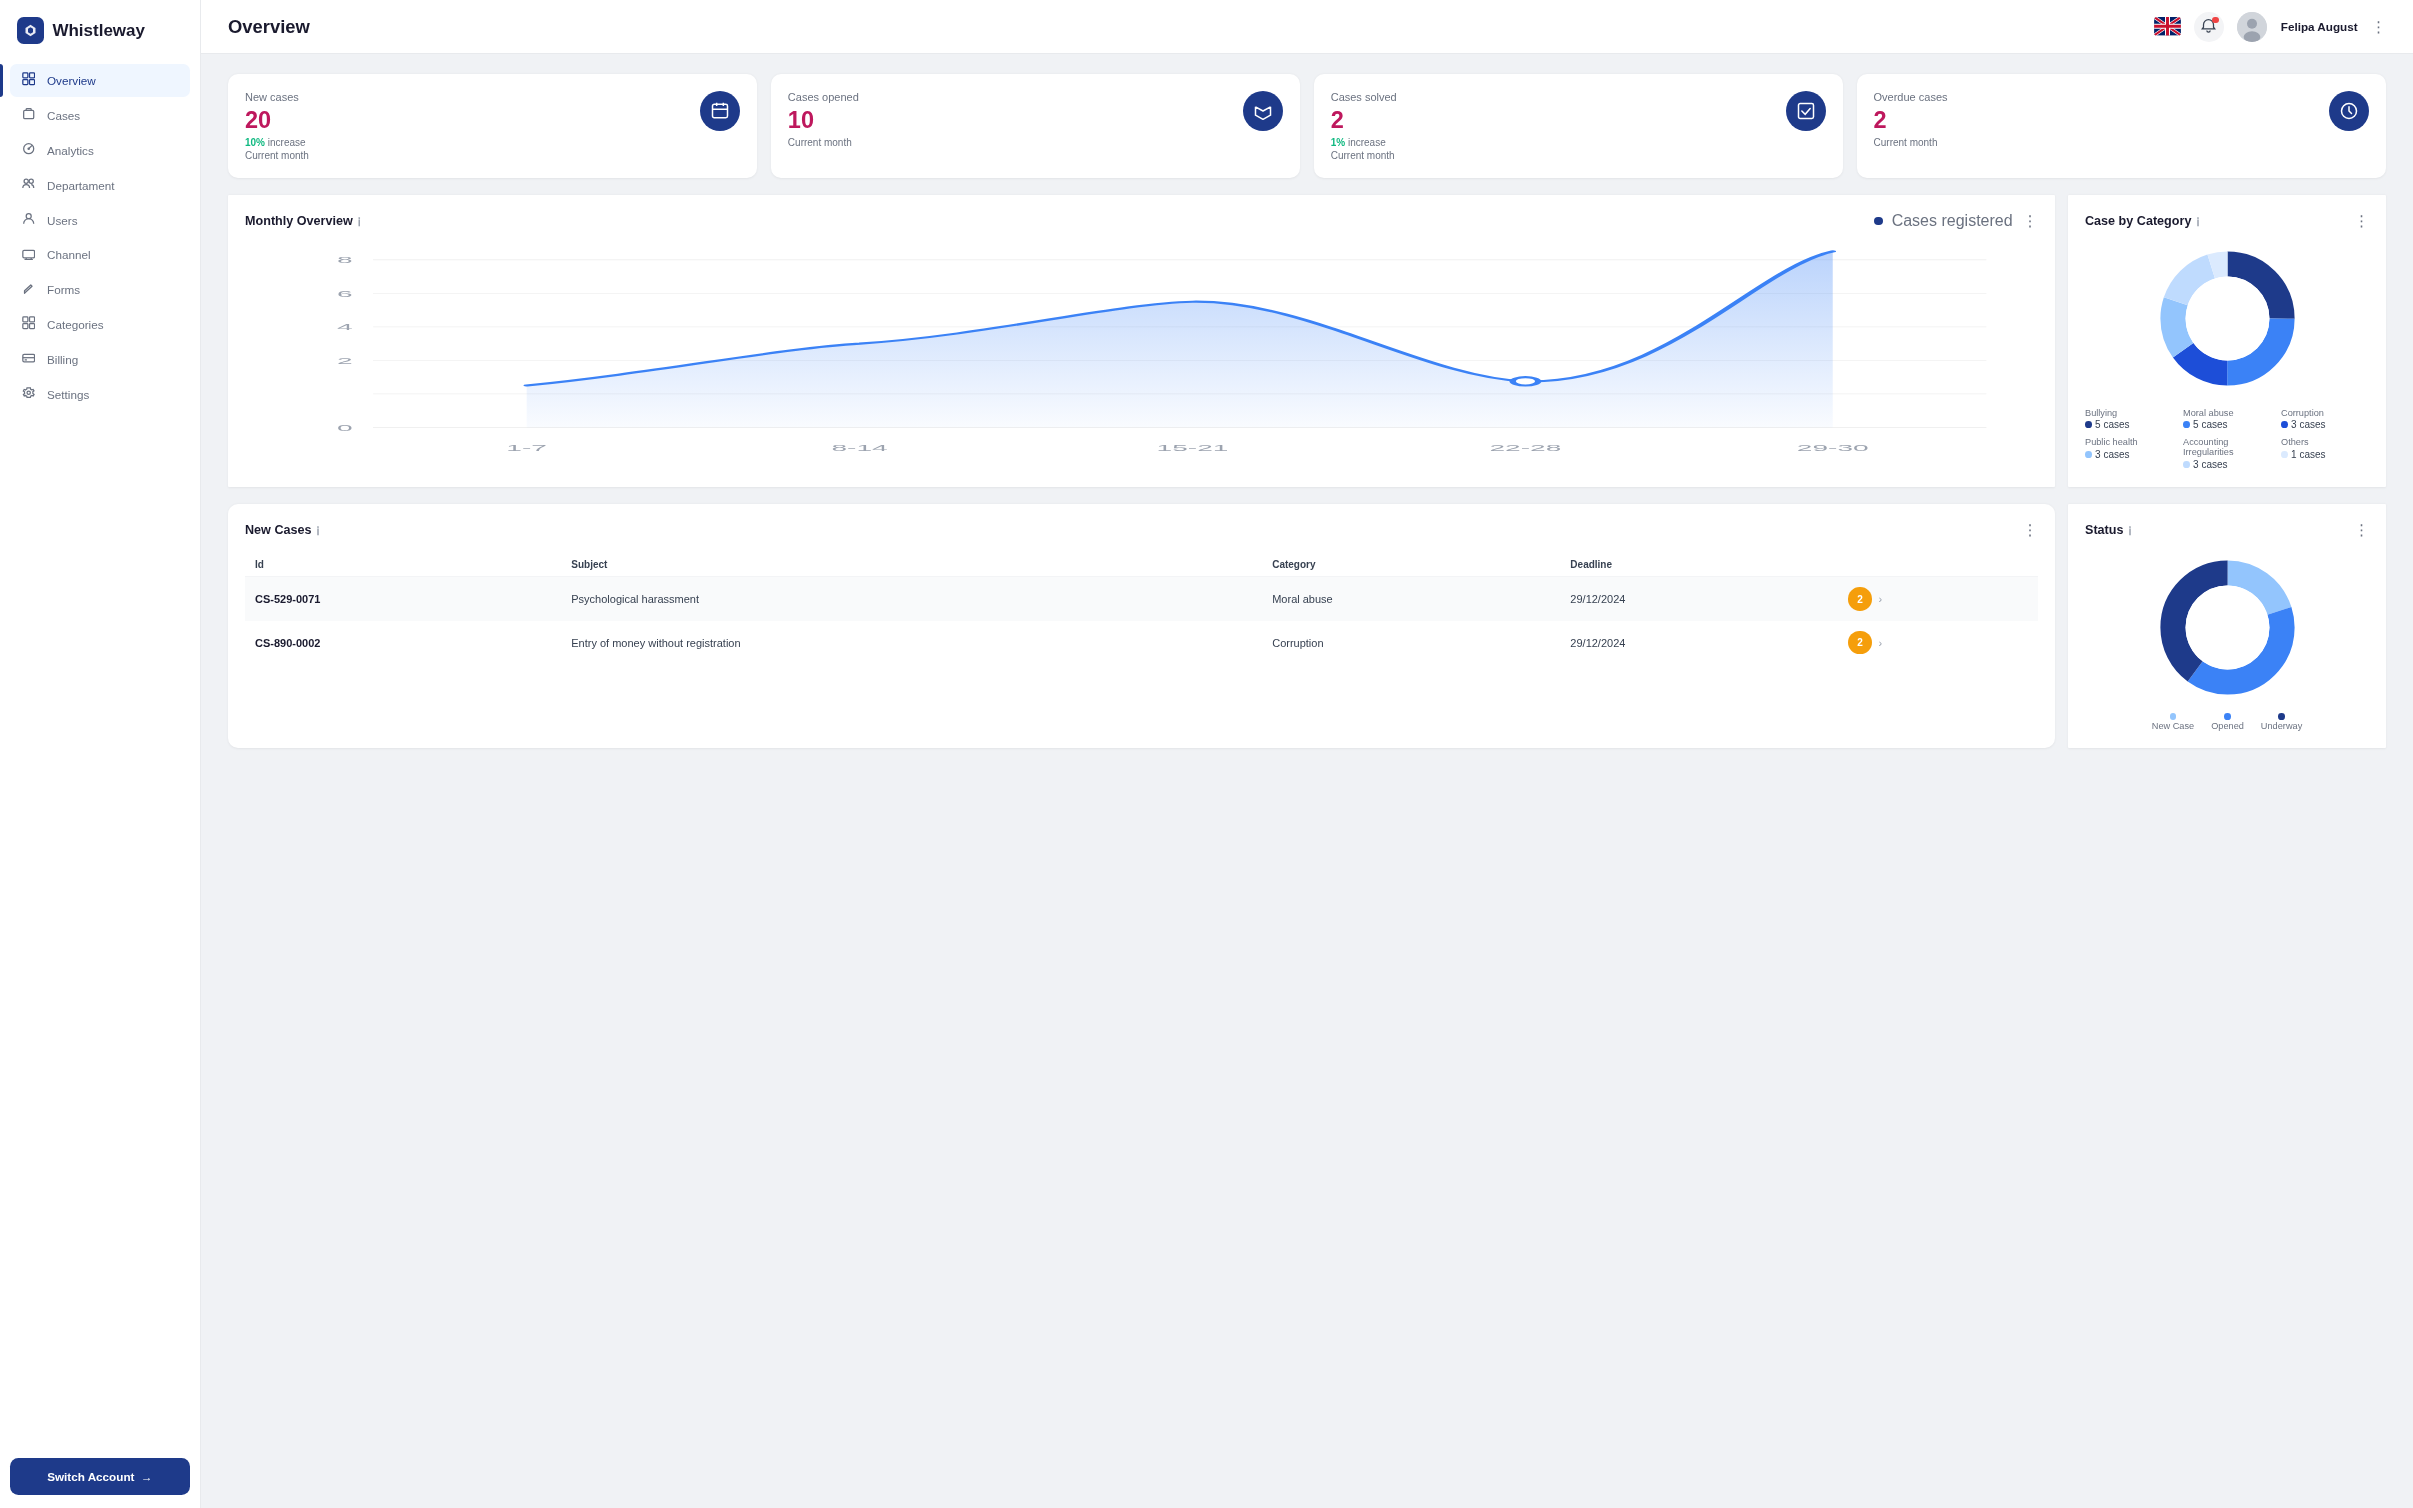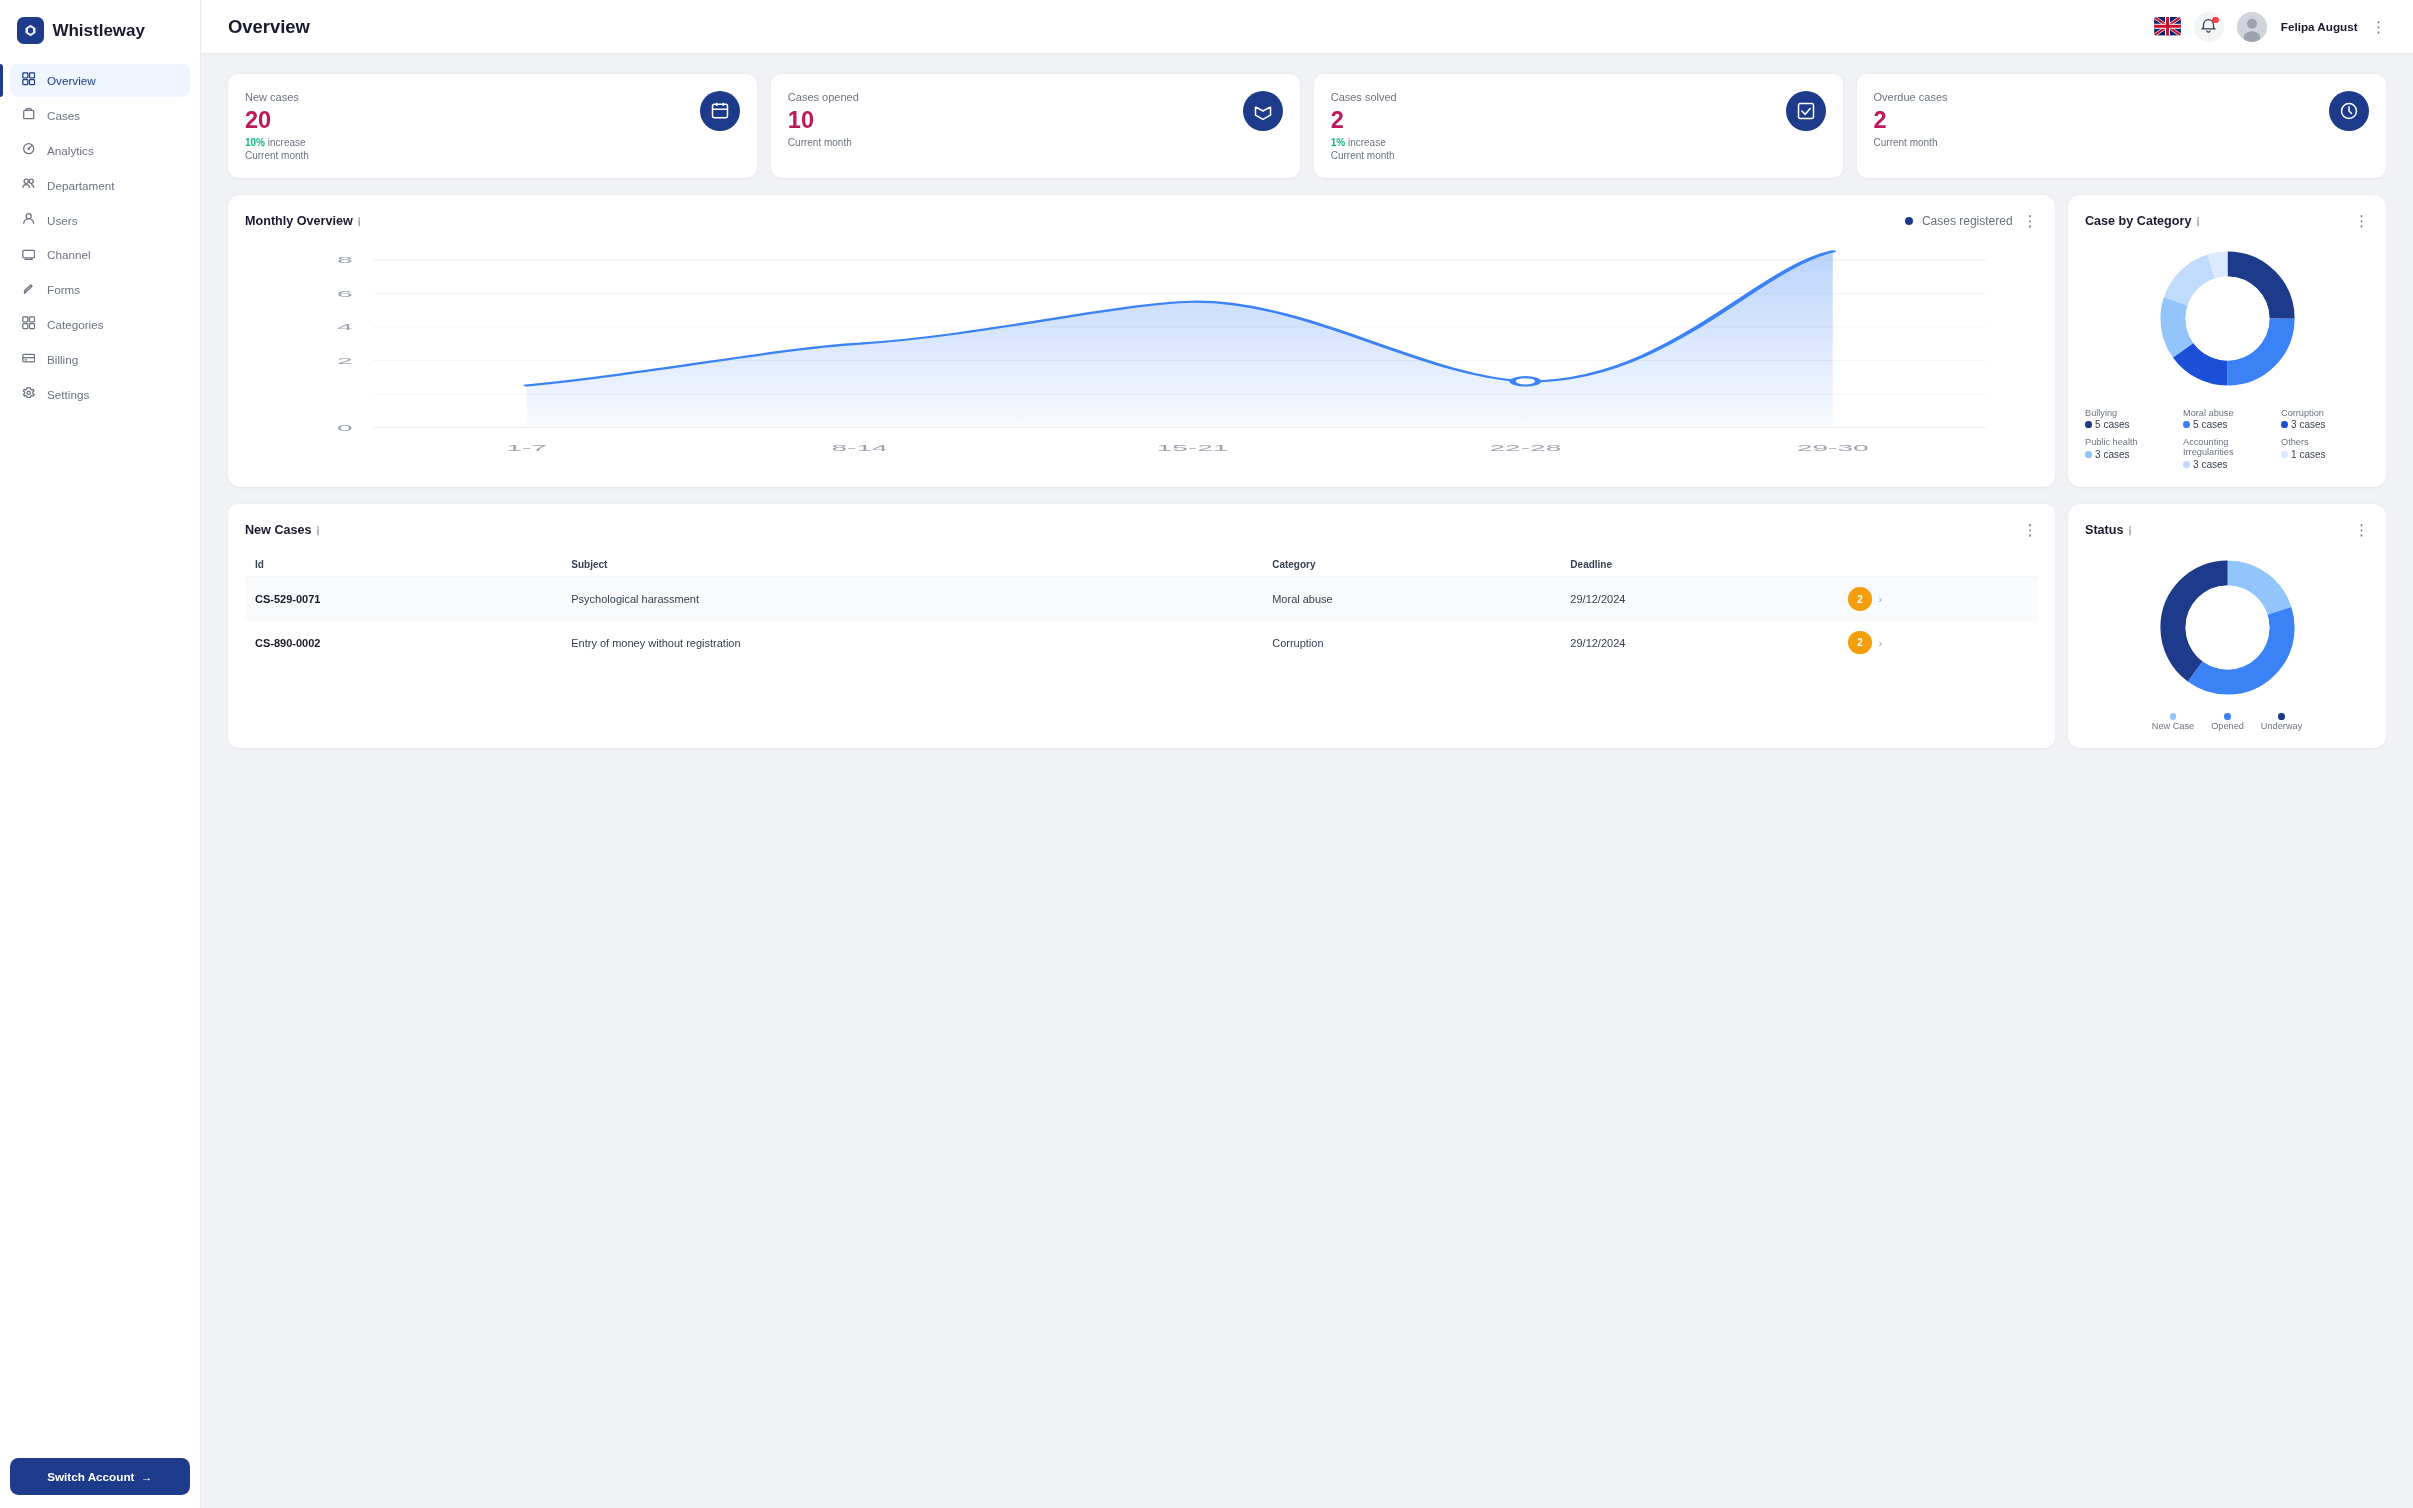--- a/index.html
+++ b/index.html
@@ -68,25 +68,25 @@
     .stat-card-value { font-size: 23.5px; font-weight: 700; color: #be185d; margin-bottom: 3.4px; }
     .stat-card-sub { font-size: 10px; color: #6b7280; }
     .stat-card-sub span.positive { color: #10b981; font-weight: 600; }
     .stat-card-icon {
       width: 40px; height: 40px; background: #1e3a8a; border-radius: 50%;
       display: flex; align-items: center; justify-content: center; color: white; font-size: 17px;
     }
 
     
     .charts-row { display: grid; grid-template-columns: 1fr 318px; gap: 13.4px; margin-bottom: 17px; }
-    .chart-card { background: #fff; border-radius: 12px; padding: 17px; box-shadow: 0 0.8px 2.5px rgba(0,0,0,0.06); }
+    .chart-card { background: #fff; border-radius: 1px; padding: 17px; box-shadow: 0 0.8px 2.5px rgba(0,0,0,0.06); }
     .chart-header { display: flex; align-items: center; justify-content: space-between; margin-bottom: 13.4px; }
     .chart-title { font-size: 12.6px; font-weight: 600; color: #1a1a2e; display: flex; align-items: center; gap: 5px; }
     .info-icon { color: #9ca3af; font-size: 11.7px; }
-    .chart-legend { display: flex; align-items: center; gap: 9px; font-size: 12px; color: #6b7280; }
+    .chart-legend { display: flex; align-items: center; gap: 9px; font-size: 16px; color: #6b7280; }
     .legend-dot { width: 8.4px; height: 8.4px; border-radius: 50%; background: #1e3a8a; }
     .more-dots { color: #6b7280; font-size: 15px; cursor: pointer; }
 
     
     .chart-container { width: 100%; height: 218px; }
 
     
     .donut-container { display: flex; flex-direction: column; align-items: center; }
     .donut-legend { display: grid; grid-template-columns: 1fr 1fr 1fr; gap: 6.7px 10px; margin-top: 13.4px; width: 100%; }
     .legend-item { display: flex; flex-direction: column; gap: 1.7px; }

